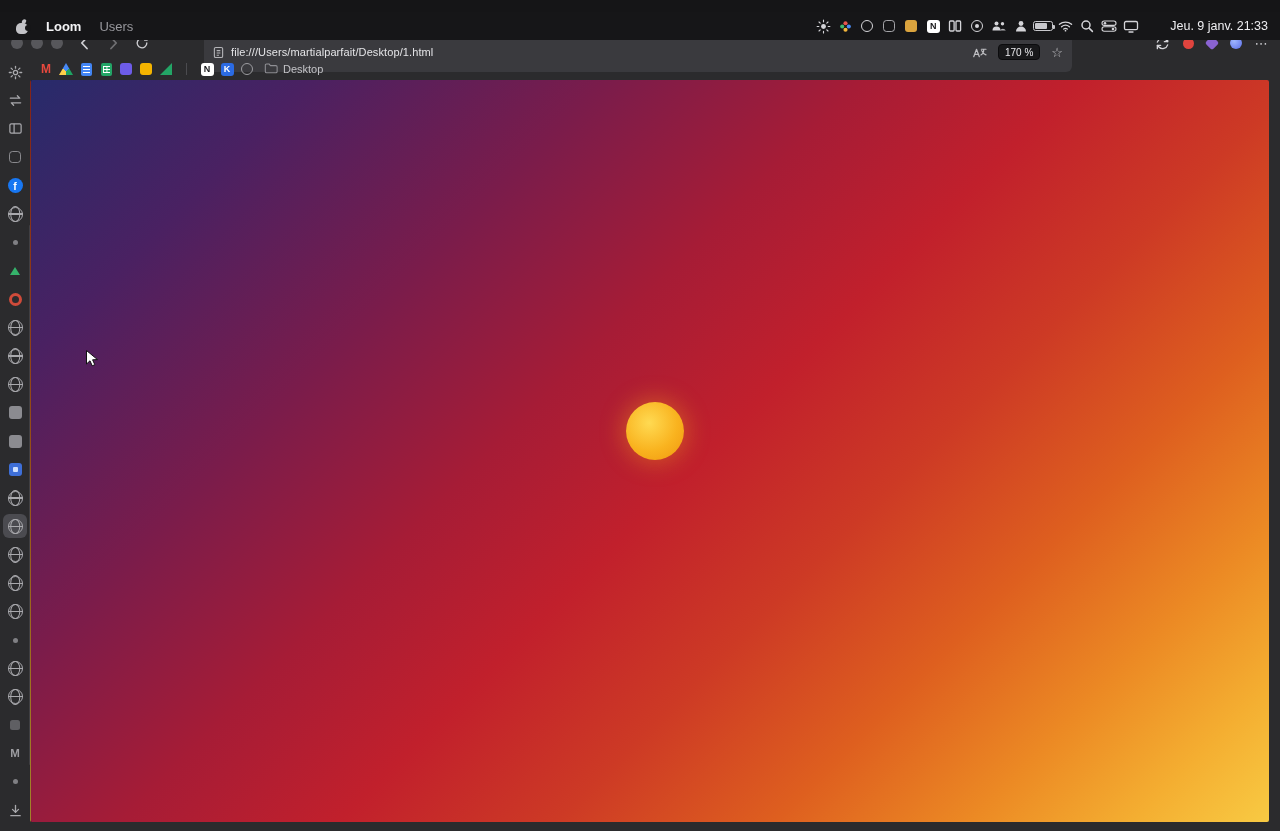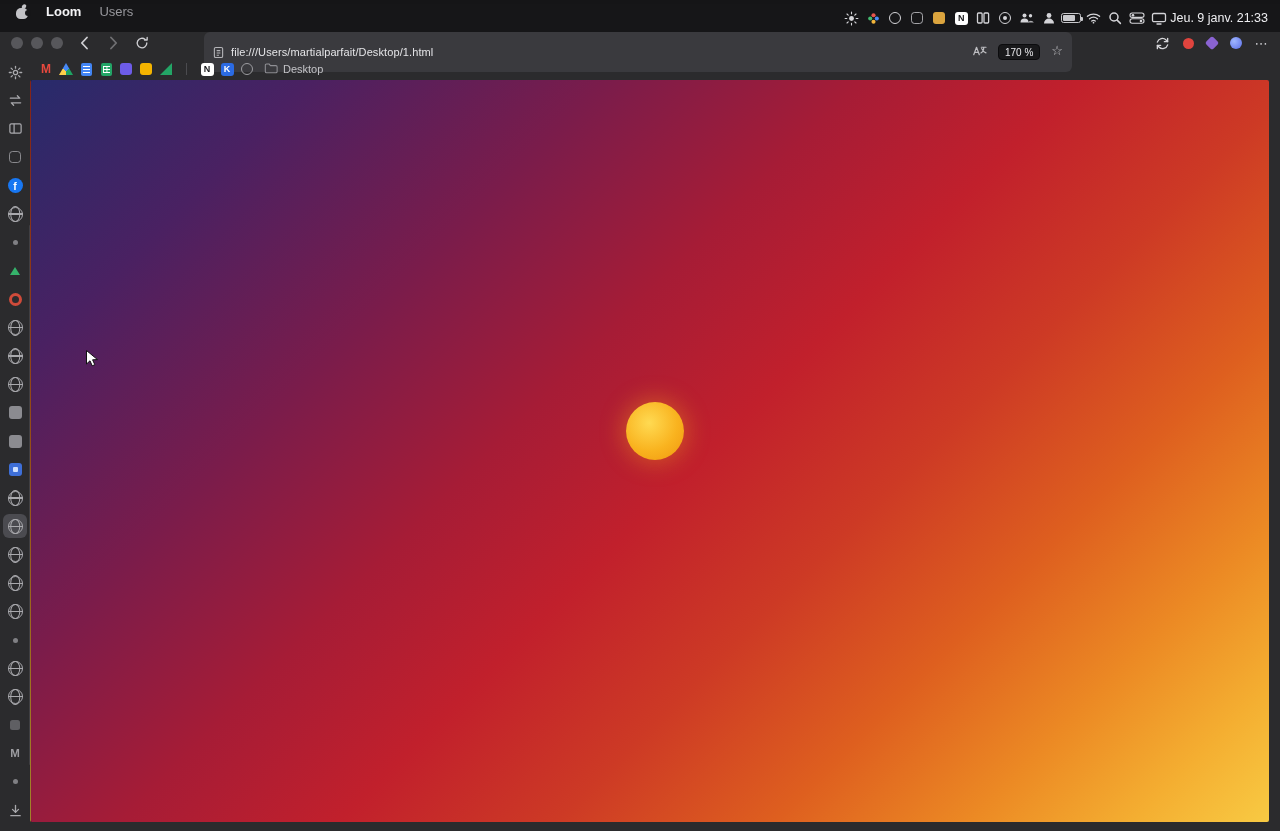--- a/index.html
+++ b/index.html
@@ -1,46 +1,46 @@
 <!DOCTYPE html>
 <html><head>
 <meta charset="utf-8">
 <style>
   *{margin:0;padding:0;box-sizing:border-box}
   html,body{width:1280px;height:831px;overflow:hidden;background:#151517;
     font-family:"Liberation Sans","DejaVu Sans",sans-serif;-webkit-font-smoothing:antialiased}
 
   
-  .menubar{position:absolute;top:4px;left:0;width:1280px;height:28px;background:#161618;
-    display:flex;align-items:flex-start;color:#ececef;font-size:13px;z-index:5}
+  .menubar{position:absolute;top:12px;left:0;width:1280px;height:28px;background:#161618;
+    display:flex;align-items:center;color:#ececef;font-size:13px;z-index:5}
   .mb-left{display:flex;align-items:center;gap:18px;padding-left:16px}
   .apple{position:relative;width:12px;height:15px;display:inline-block}
   .apple::before{content:"";position:absolute;left:0;top:4px;width:12px;height:11px;background:#c3c3c7;border-radius:5px 5px 4.5px 4.5px}
   .apple::after{content:"";position:absolute;right:-2.5px;top:6px;width:6px;height:6px;border-radius:50%;background:#161618}
   .apple .leaf{position:absolute;top:0;left:6px;width:4px;height:5px;background:#c3c3c7;border-radius:60% 40% 60% 40%;transform:rotate(25deg)}
   .app-name{font-weight:700;color:#f4f4f6}
   .menu-item{color:#97979c}
   .mb-right{margin-left:auto;display:flex;align-items:center;padding-right:12px}
   .status-icons{display:flex;align-items:center}
   .mb-right .iw{width:22px;height:28px;display:flex;align-items:center;justify-content:center;color:#d4d4d8}
-  .clock{margin-left:0;font-size:12.5px;color:#eeeef1;white-space:nowrap}
+  .clock{margin-left:28px;font-size:12.5px;color:#eeeef1;white-space:nowrap}
 
   
   .chrome{position:absolute;top:28px;left:0;right:0;bottom:0;background:#2b2b2d}
   .toolbar{position:absolute;top:0;left:0;right:0;height:30px;display:flex;align-items:center}
   .traffic{display:flex;gap:8px;padding-left:11px}
   .tl{width:12px;height:12px;border-radius:50%;background:#57575b;display:inline-block}
   .nav{display:flex;gap:9px;margin-left:11px}
   .nav .iw{width:20px;height:26px;display:flex;align-items:center;justify-content:center;color:#cfcfd3}
   .dim{opacity:.42}
   .urlbar{position:absolute;left:204px;top:4px;width:868px;height:40px;background:#3a3a3e;
     border-radius:6px;display:flex;align-items:center;padding:0 9px;gap:7px}
   .chip{display:flex;align-items:center;justify-content:center;color:#b4b4b8}
   .url{font-size:11px;color:#e4e4e7;letter-spacing:.1px;white-space:nowrap;overflow:hidden}
-  .url-right{margin-left:auto;display:flex;align-items:flex-start;gap:11px}
+  .url-right{margin-left:auto;display:flex;align-items:center;gap:11px}
   .u-ic{display:flex;align-items:center;color:#bdbdc1}
   .pill{background:#19191b;border:1px solid #0c0c0e;border-radius:4px;padding:1.5px 6px;
     font-size:10px;color:#eaeaed;white-space:nowrap}
   .star{color:#c0c0c4;font-size:13px;line-height:1}
   .tb-right{position:absolute;right:12px;top:0;height:30px;display:flex;align-items:center;gap:13px}
   .tb-right .iw{display:flex;align-items:center;justify-content:center;color:#d6d6da}
 
   
   .bookmarks{position:absolute;top:30px;left:30px;right:0;height:22px;display:flex;align-items:center;padding-left:6px;color:#9c9ca0}
   .fav-group{display:flex;align-items:center}

